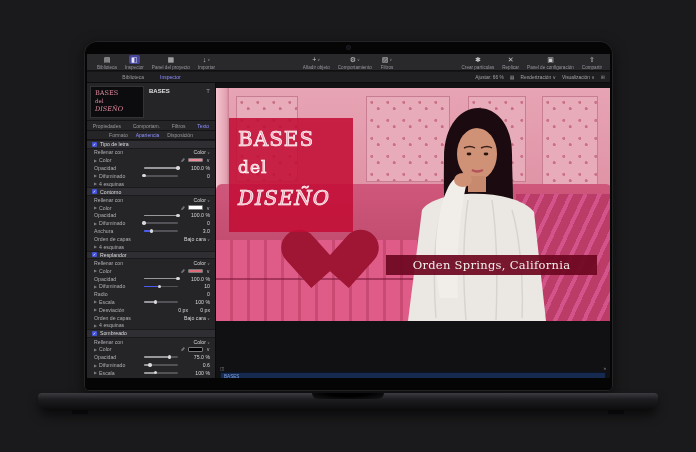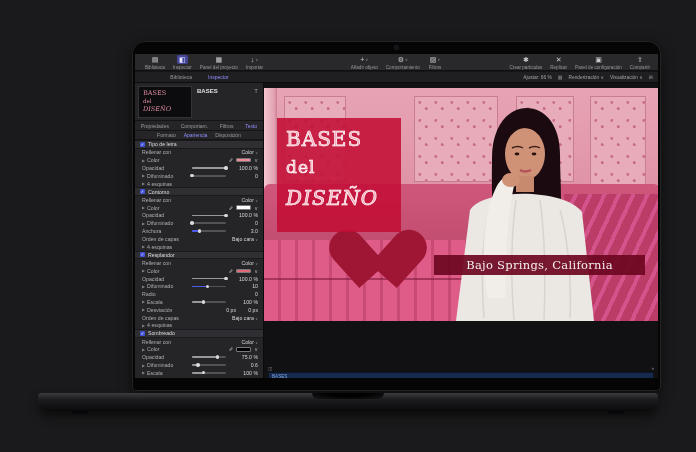--- a/index.html
+++ b/index.html
@@ -3,21 +3,21 @@
 <meta charset="utf-8">
 <style>
   * { margin:0; padding:0; box-sizing:border-box; }
   html,body { width:696px; height:452px; background:#1a1a1c; overflow:hidden;
     font-family:"Liberation Sans", sans-serif; }
   .stage { position:relative; width:696px; height:452px; }
 
   
   .screen-shell { position:absolute; left:84px; top:41px; width:529px; height:350px;
     background:#050506; border-radius:13px 13px 5px 5px;
-    box-shadow: inset 0 0 0 1px #242427, 0 4px 14px rgba(0,0,0,.55); margin-left: 48px; }
+    box-shadow: inset 0 0 0 1px #242427, 0 4px 14px rgba(0,0,0,.55); }
   .camera-dot { position:absolute; left:50%; top:5px; width:3px; height:3px; margin-left:-1.5px;
     border-radius:50%; background:#101014; box-shadow:0 0 0 1px #1d1d22; }
   .screen { position:absolute; left:3px; right:3px; top:13px; height:324px;
     background:#151516; overflow:hidden; }
   .base { position:absolute; left:38px; top:393px; width:620px; height:18px;
     border-radius:4px 4px 12px 12px;
     background:linear-gradient(180deg,#3c3c40 0%,#1d1d20 35%,#0a0a0b 100%);
     box-shadow:0 6px 10px rgba(0,0,0,.5); }
   .base-notch { position:absolute; left:50%; top:0; width:72px; height:6px; margin-left:-36px;
     background:radial-gradient(ellipse at 50% 0%, #000 40%, #17171a 100%);
@@ -554,21 +554,21 @@
             <path d="M74,210 C66,170 70,120 84,96 C92,84 102,86 100,98 C94,124 90,170 92,210 Z" fill="#f1eee9"></path>
             <ellipse cx="97" cy="92" rx="9" ry="7" fill="#cf9277"></ellipse>
           </svg>
 
           <div class="title-box">
             <div class="l1">BASES</div>
             <div class="l2">del</div>
             <div class="l3">DISEÑO</div>
           </div>
           <div class="banner">
-            <span>Bajo Springs, California</span>
+            <span>Orden Springs, California</span>
           </div>
         </div>
 
         <div class="mini-row">
           <span>◫</span>
           <span>»</span>
         </div>
         <div class="track-bar">
           <span class="tlabel">BASES</span>
         </div>

